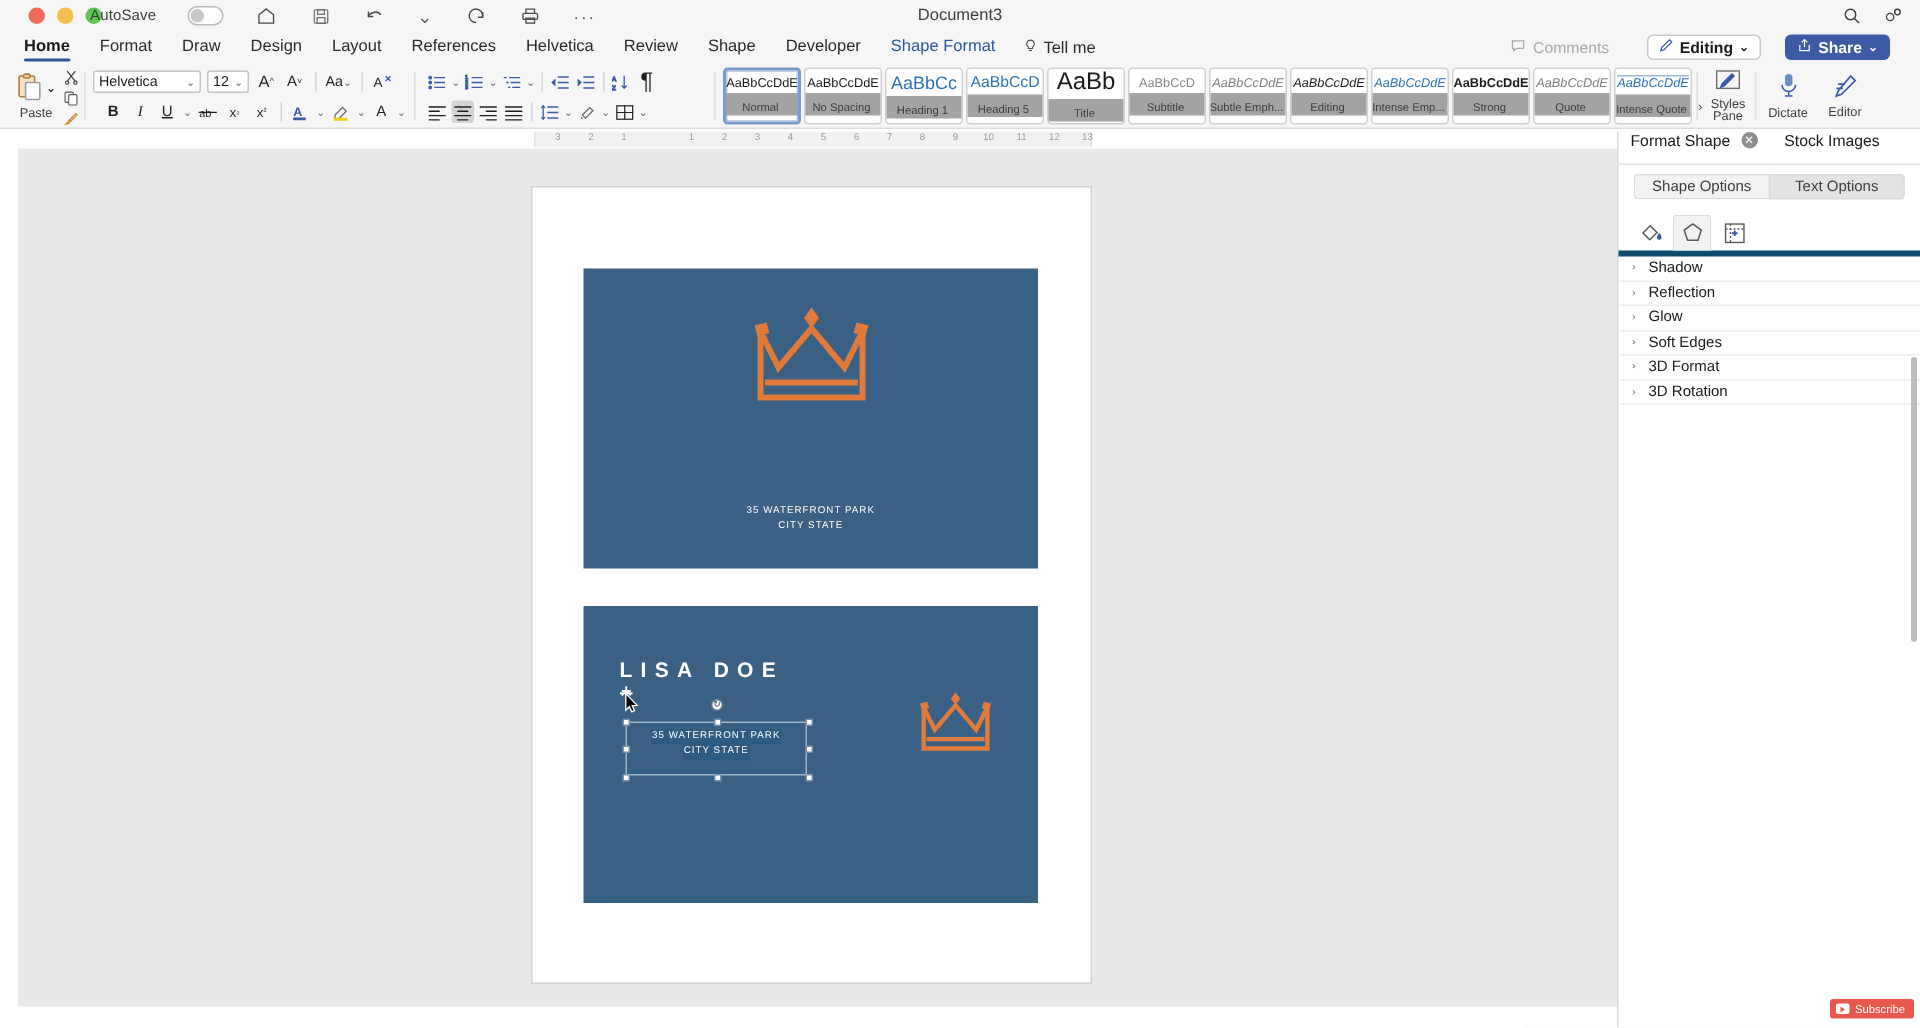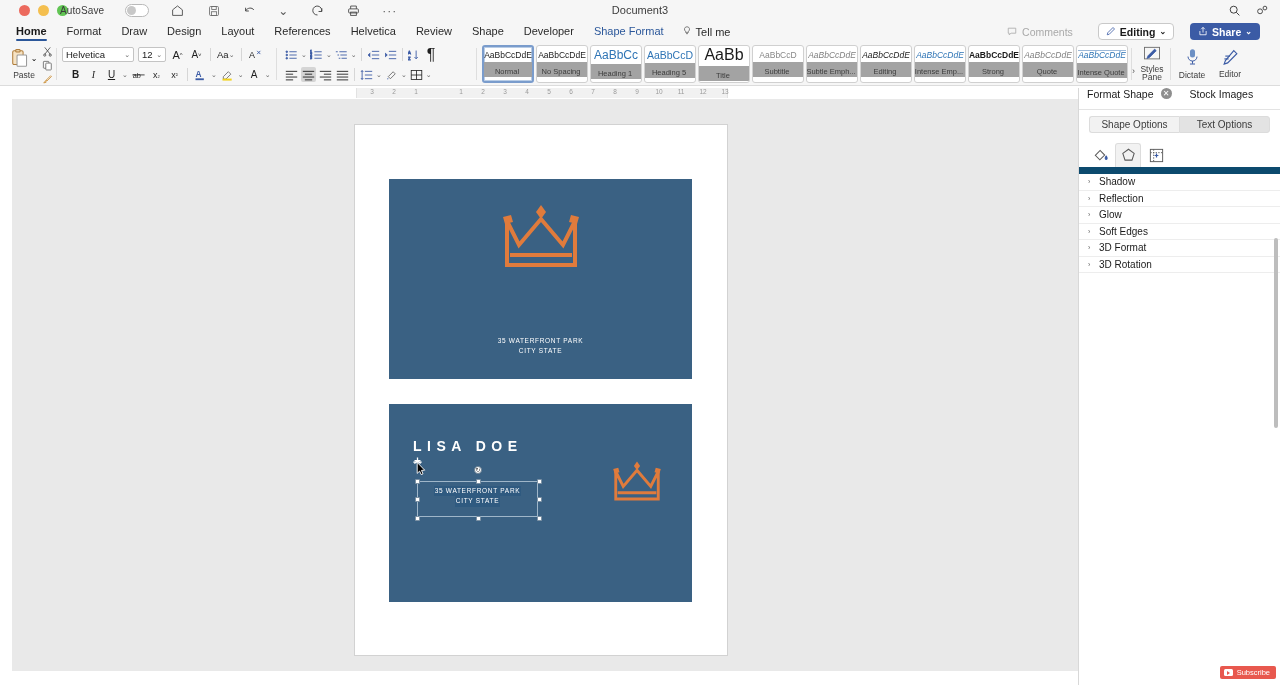--- a/index.html
+++ b/index.html
@@ -239,21 +239,21 @@
 
   .icon-row {
     display: flex; gap: 2px; margin: 10px 0 0 8px; align-items: flex-end;
   }
   .pane-ico {
     width: 26px; height: 24px; display: flex; align-items: center; justify-content: center;
     border-radius: 3px 3px 0 0;
   }
   .pane-ico.sel { background: #f2f2f2; border: 1px solid #dcdcdc; border-bottom: none; }
 
-  .acc-list { margin-top: 0; border-top: 7px solid #0c4a6e; }
+  .acc-list { margin-top: 0; border-top: 4px solid #0c4a6e; }
   .acc {
     height: 16.5px; display: flex; align-items: center; gap: 5px;
     padding-left: 9px; border-bottom: 1px solid #ededed; font-size: 10px; color: #1a1a1a;
   }
   .acc .arrow { font-size: 7px; color: #666; width: 6px; }
 
   
   .vscroll {
     position: absolute; right: 2px; top: 150px; width: 4px; height: 190px;
     background: #bdbdbd; border-radius: 2px;

